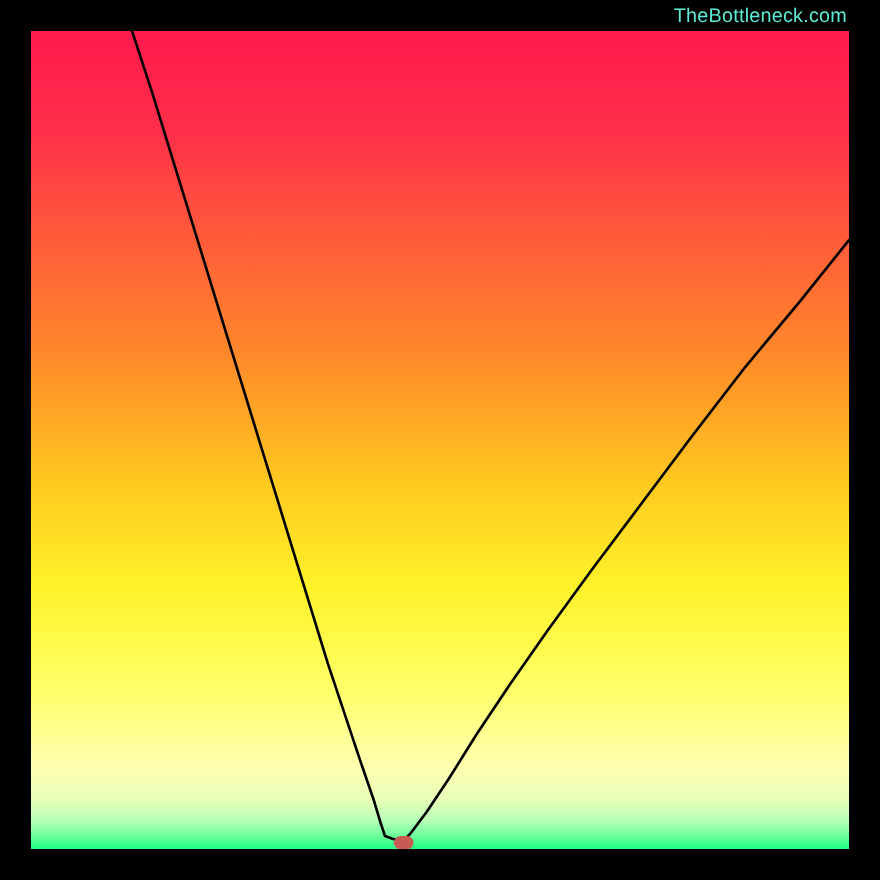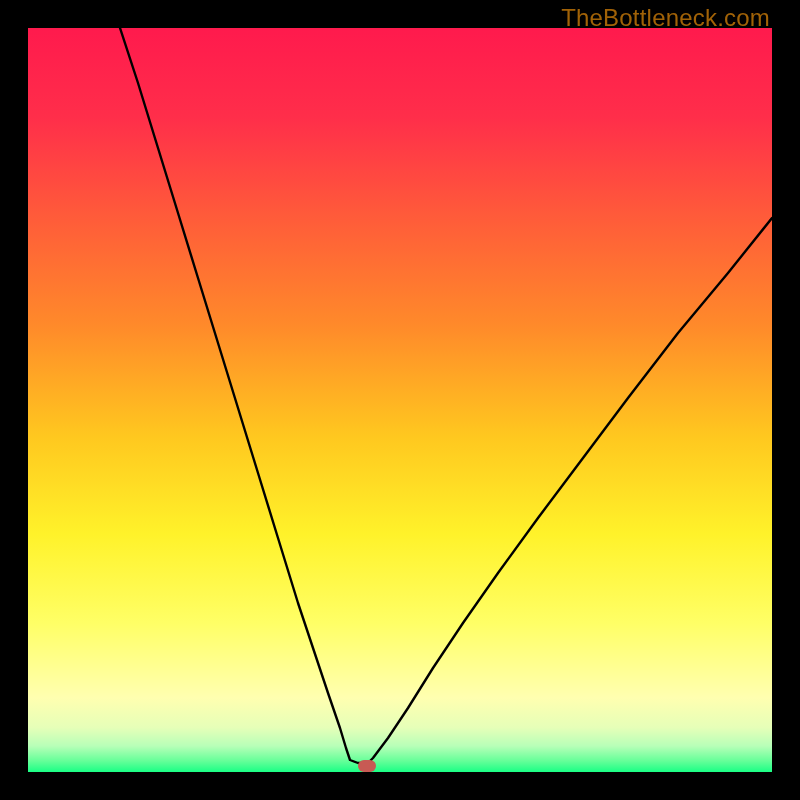--- a/index.html
+++ b/index.html
@@ -29,22 +29,22 @@
     inset: 0;
   }
   .curve {
     position: absolute;
     inset: 0;
   }
   .watermark {
     position: absolute;
     top: 4px;
     right: 30px;
-    color: #a16207;
-    font-size: 24px;
+    color: #5eead4;
+    font-size: 18px;
     letter-spacing: 0.2px;
     font-weight: 500;
   }
   .marker {
     position: absolute;
     background: #c85a54;
     border-radius: 6px;
   }
 </style>
 </head>

